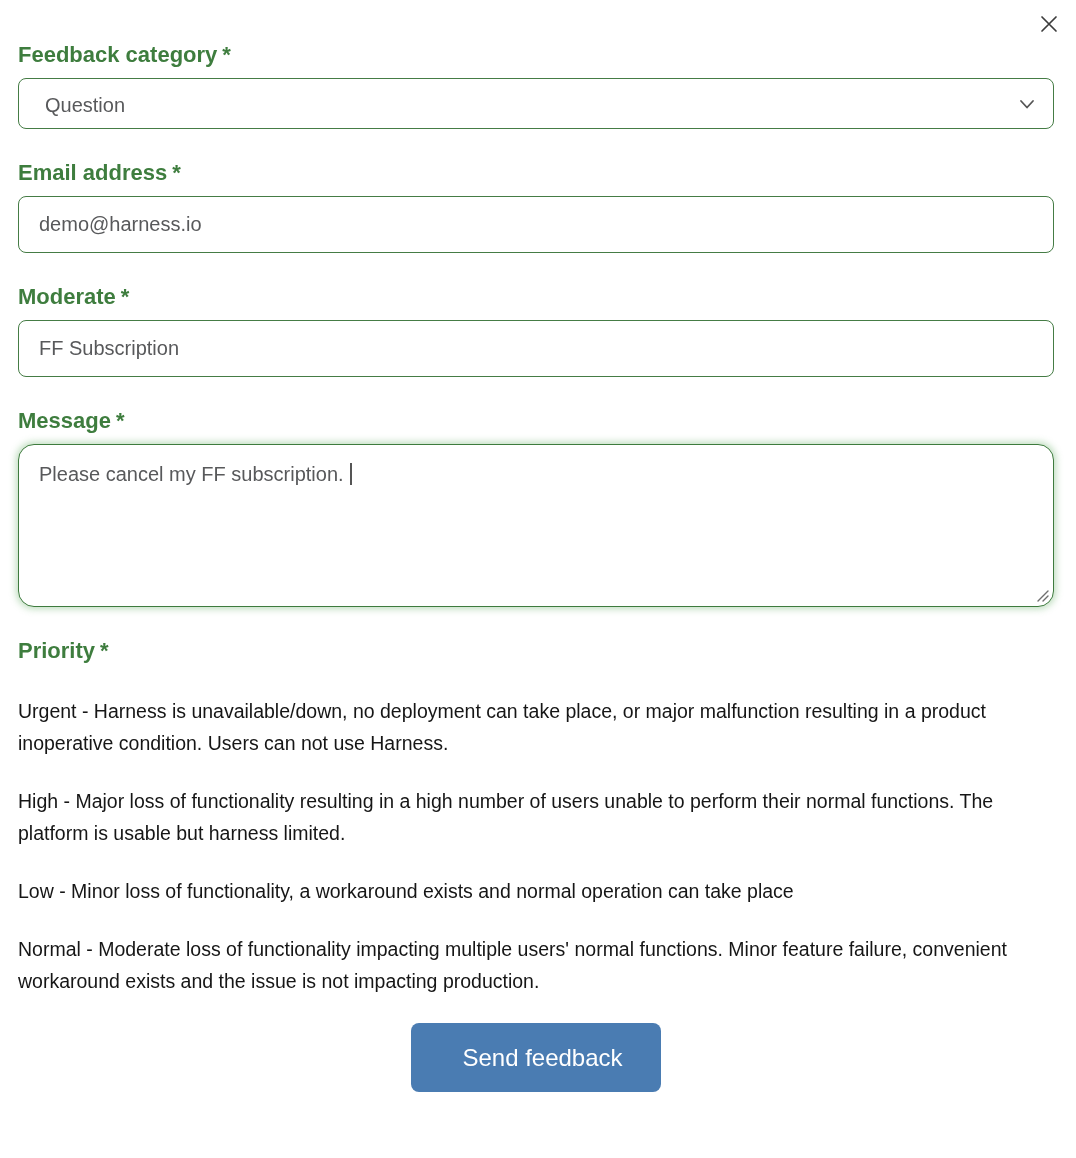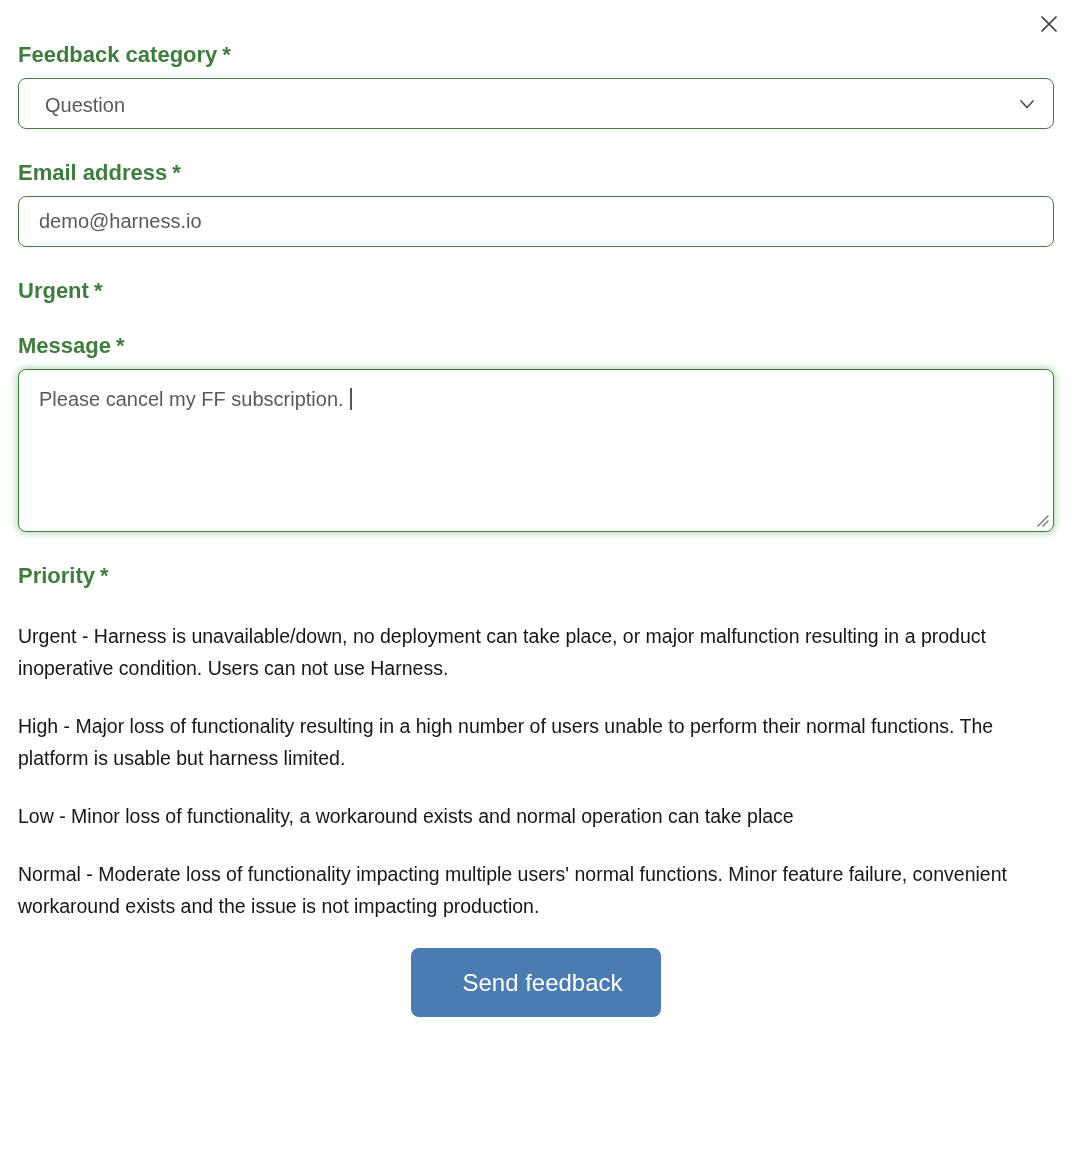--- a/index.html
+++ b/index.html
@@ -55,36 +55,36 @@
   .chevron {
     position: absolute;
     right: 16px;
     top: 50%;
     transform: translateY(-50%);
     display: inline-flex;
     color: #555555;
   }
   .text-input {
     width: 100%;
-    height: 51px;
+    height: 57px;
     border: 1px solid #457c45;
     border-radius: 8px;
     background: #ffffff;
     font-family: "Liberation Sans", sans-serif;
     font-size: 20px;
     color: #58595b;
     padding: 0 18px 0 20px;
     outline: none;
   }
   .textarea-box {
     position: relative;
     width: 100%;
     height: 163px;
     border: 1px solid #3e7b3e;
-    border-radius: 8px;
+    border-radius: 16px;
     background: #ffffff;
     box-shadow: 0 0 7px 2px rgba(110, 180, 110, 0.45);
     padding: 15px 20px 14px 20px;
     font-size: 20px;
     color: #58595b;
     line-height: 28px;
     cursor: text;
     overflow: hidden;
     margin-top: 12px;
   }
@@ -163,22 +163,23 @@
 
   <div class="field-group">
     <div class="field-label">
       <span>Email address</span><span class="req">*</span>
     </div>
     <input type="text" class="text-input" value="demo@harness.io" style="">
   </div>
 
   <div class="field-group">
     <div class="field-label">
-      <span>Urgent</span><span class="req">*</span>
-    </div>
+      <span>Moderate</span><span class="req">*</span>
+    </div>
+    <input type="text" class="text-input" value="FF Subscription" style="">
   </div>
 
   <div class="field-group">
     <div class="field-label">
       <span>Message</span><span class="req">*</span>
     </div>
     <div class="textarea-box">
       <span class="ta-text">Please cancel my FF subscription. </span><span class="caret"></span>
       <span class="resize-handle">
         <svg width="16" height="16" viewBox="0 0 16 16">

